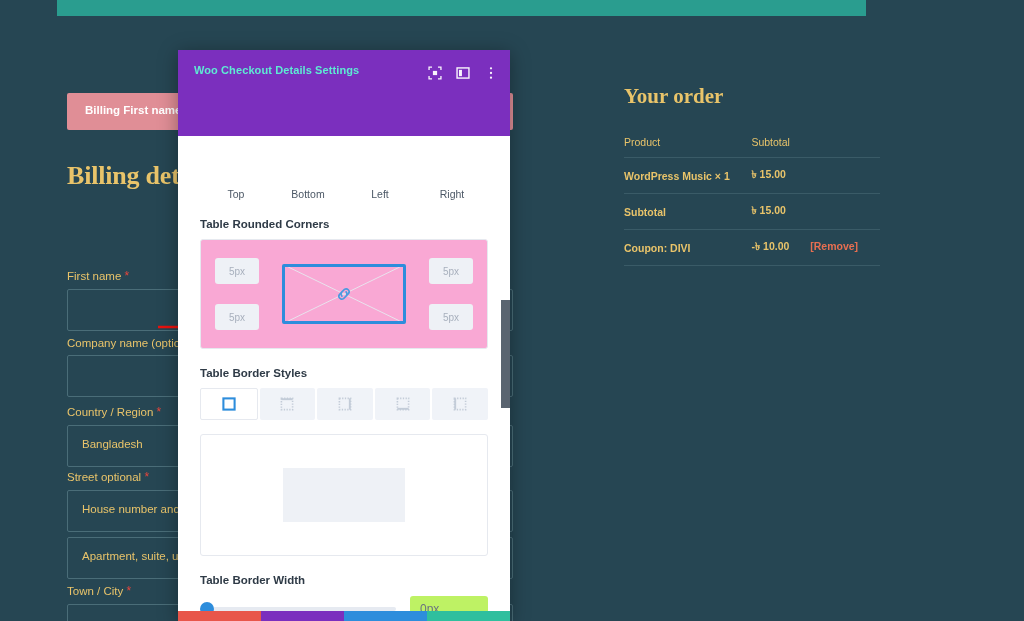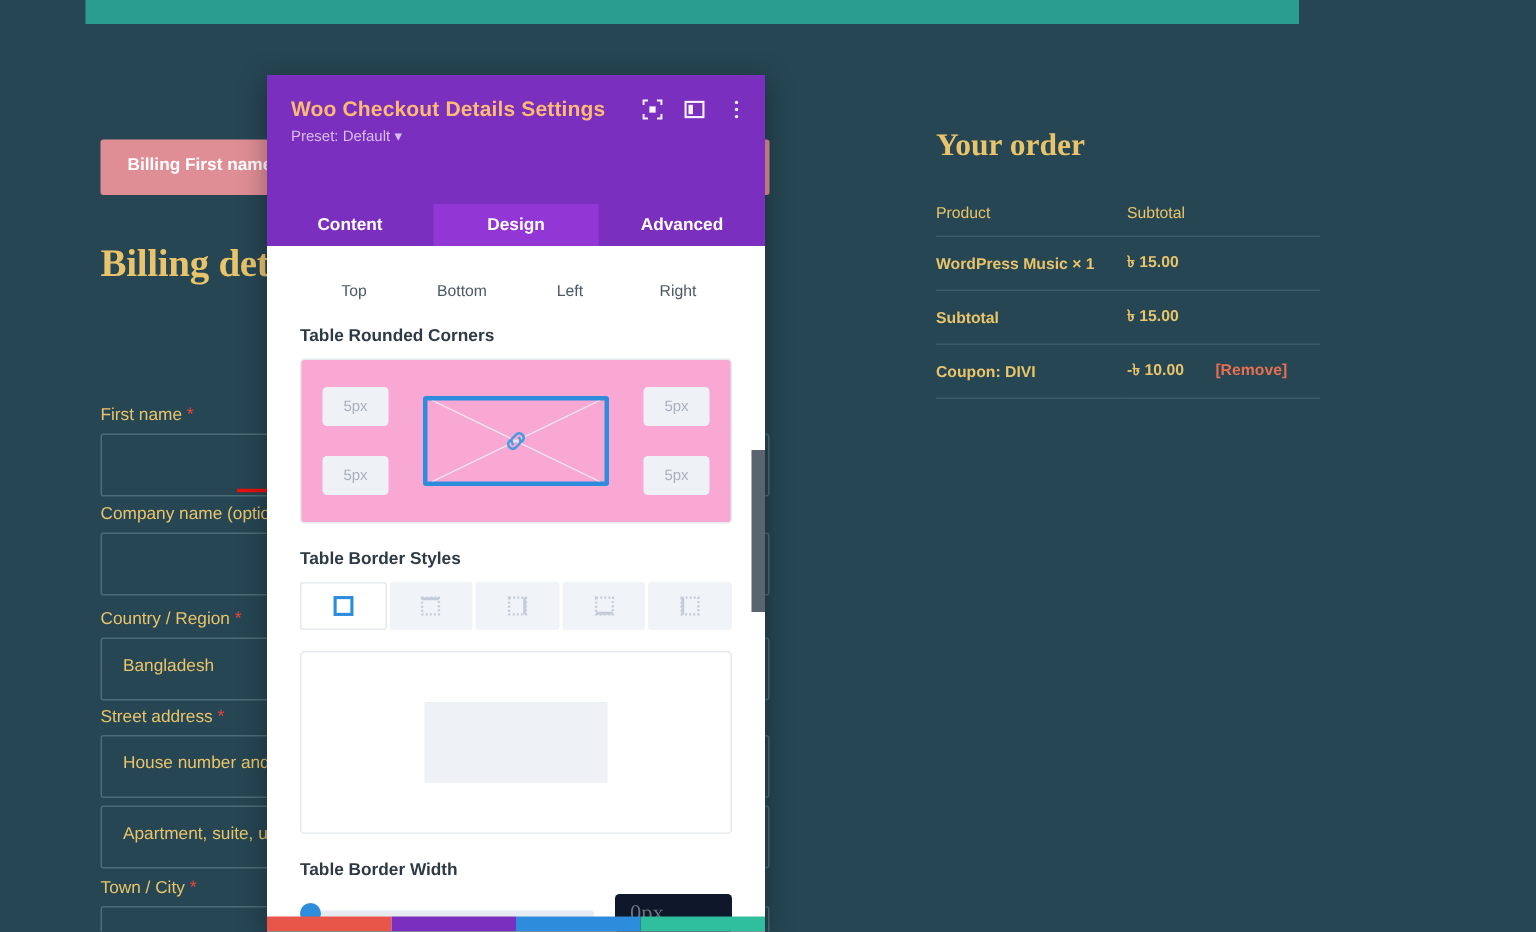--- a/index.html
+++ b/index.html
@@ -71,21 +71,21 @@
   
   .arrow { position: absolute; left: 158px; top: 322px; width: 50px; height: 10px; }
 
   
   .modal {
     position: absolute; left: 178px; top: 50px; width: 332px; height: 571px;
     background: #ffffff; box-shadow: 0 3px 18px rgba(0,0,0,.35);
     overflow: hidden;
   }
   .m-head { background: #7b2fbe; padding: 14px 16px 0 16px; height: 86px; position: relative; }
-  .m-title { font-size: 14px; font-weight: bold; color: #fdba74; letter-spacing: .1px; }
+  .m-title { font-size: 11px; font-weight: bold; color: #5eead4; letter-spacing: .1px; }
   .m-preset { margin-top: 5px; font-size: 10px; color: #d9bdf0; }
   .m-icons { position: absolute; right: 12px; top: 16px; display: flex; gap: 14px; align-items: center; }
   .m-icons .ic { width: 14px; height: 14px; opacity: .95; }
 
   .m-tabs { display: flex; height: 28px; background: #7b2fbe; }
   .m-tabs .tab {
     flex: 1; text-align: center; line-height: 28px;
     font-size: 11.5px; font-weight: bold; color: #ffffff;
   }
   .m-tabs .tab.active { background: #9336d6; }
@@ -136,22 +136,22 @@
   .slider { flex: 1; position: relative; height: 14px; }
   .slider .track {
     position: absolute; left: 0; top: 5px; width: 100%; height: 4px;
     background: #e6eaf1; border-radius: 2px;
   }
   .slider .knob {
     position: absolute; left: 0; top: 0; width: 14px; height: 14px;
     border-radius: 50%; background: #2d8ddc;
   }
   .num-field {
-    width: 78px; height: 26px; background: #0f172a; border-radius: 3px;
-    font-size: 15px; color: #6a7380; display: flex; align-items: center; padding-left: 10px; font-family: Liberation Serif, serif;
+    width: 78px; height: 26px; background: #bef264; border-radius: 3px;
+    font-size: 12px; color: #6a7380; display: flex; align-items: center; padding-left: 10px;
   }
 
   .swatches { position: absolute; left: 0; bottom: 0; width: 332px; height: 10px; display: flex; }
   .swatches i { flex: 1; display: block; }
 
   .m-scroll {
     position: absolute; right: 0; top: 250px; width: 9px; height: 108px;
     background: #5a6470; border-radius: 0;
   }
 </style>
@@ -185,21 +185,21 @@
     </div>
 
     <div class="fld" style="top:322px">
       <span class="lab"><span>Country / Region</span> <span class="req">*</span></span>
       <div class="box">
           <span class="ph">Bangladesh</span>
         </div>
     </div>
 
     <div class="fld" style="top:387px">
-      <span class="lab"><span>Street address</span> <span class="req">*</span></span>
+      <span class="lab"><span>Street optional</span> <span class="req">*</span></span>
       <div class="box">
           <span class="ph">House number and </span>
         </div>
     </div>
 
     <div class="fld noflabel" style="top:454px">
       <div class="box">
           <span class="ph">Apartment, suite, un</span>
         </div>
     </div>
@@ -239,46 +239,40 @@
 
   <svg class="arrow" viewBox="0 0 50 10">
     <line x1="0" y1="5" x2="40" y2="5" stroke="#e8120e" stroke-width="2.4"></line>
     <polygon points="38,0.5 50,5 38,9.5" fill="#e8120e"></polygon>
   </svg>
 
   <div class="modal">
 
     <div class="m-head">
       <div class="m-title">Woo Checkout Details Settings</div>
-      <div class="m-preset">Preset: Default ▾</div>
 
       <div class="m-icons">
         <svg class="ic" viewBox="0 0 16 16">
           <g fill="none" stroke="#ffffff" stroke-width="1.5">
             <path d="M1.2 4.6V1.2h3.4M11.4 1.2h3.4v3.4M14.8 11.4v3.4h-3.4M4.6 14.8H1.2v-3.4"></path>
           </g>
           <rect x="5.6" y="5.6" width="4.8" height="4.8" fill="#ffffff"></rect>
         </svg>
         <svg class="ic" viewBox="0 0 16 16">
           <rect x="1.2" y="2.2" width="13.6" height="11.6" fill="none" stroke="#ffffff" stroke-width="1.6"></rect>
           <rect x="3.4" y="4.4" width="3.4" height="7.2" fill="#ffffff"></rect>
         </svg>
         <svg class="ic" viewBox="0 0 16 16">
           <circle cx="8" cy="2.6" r="1.3" fill="#ffffff"></circle>
           <circle cx="8" cy="8" r="1.3" fill="#ffffff"></circle>
           <circle cx="8" cy="13.4" r="1.3" fill="#ffffff"></circle>
         </svg>
       </div>
     </div>
 
-    <div class="m-tabs">
-      <div class="tab">Content</div>
-      <div class="tab active">Design</div>
-      <div class="tab">Advanced</div>
-    </div>
 
     <div class="m-body">
 
       <div class="tblr">
         <span>Top</span>
         <span>Bottom</span>
         <span>Left</span>
         <span>Right</span>
       </div>
 

